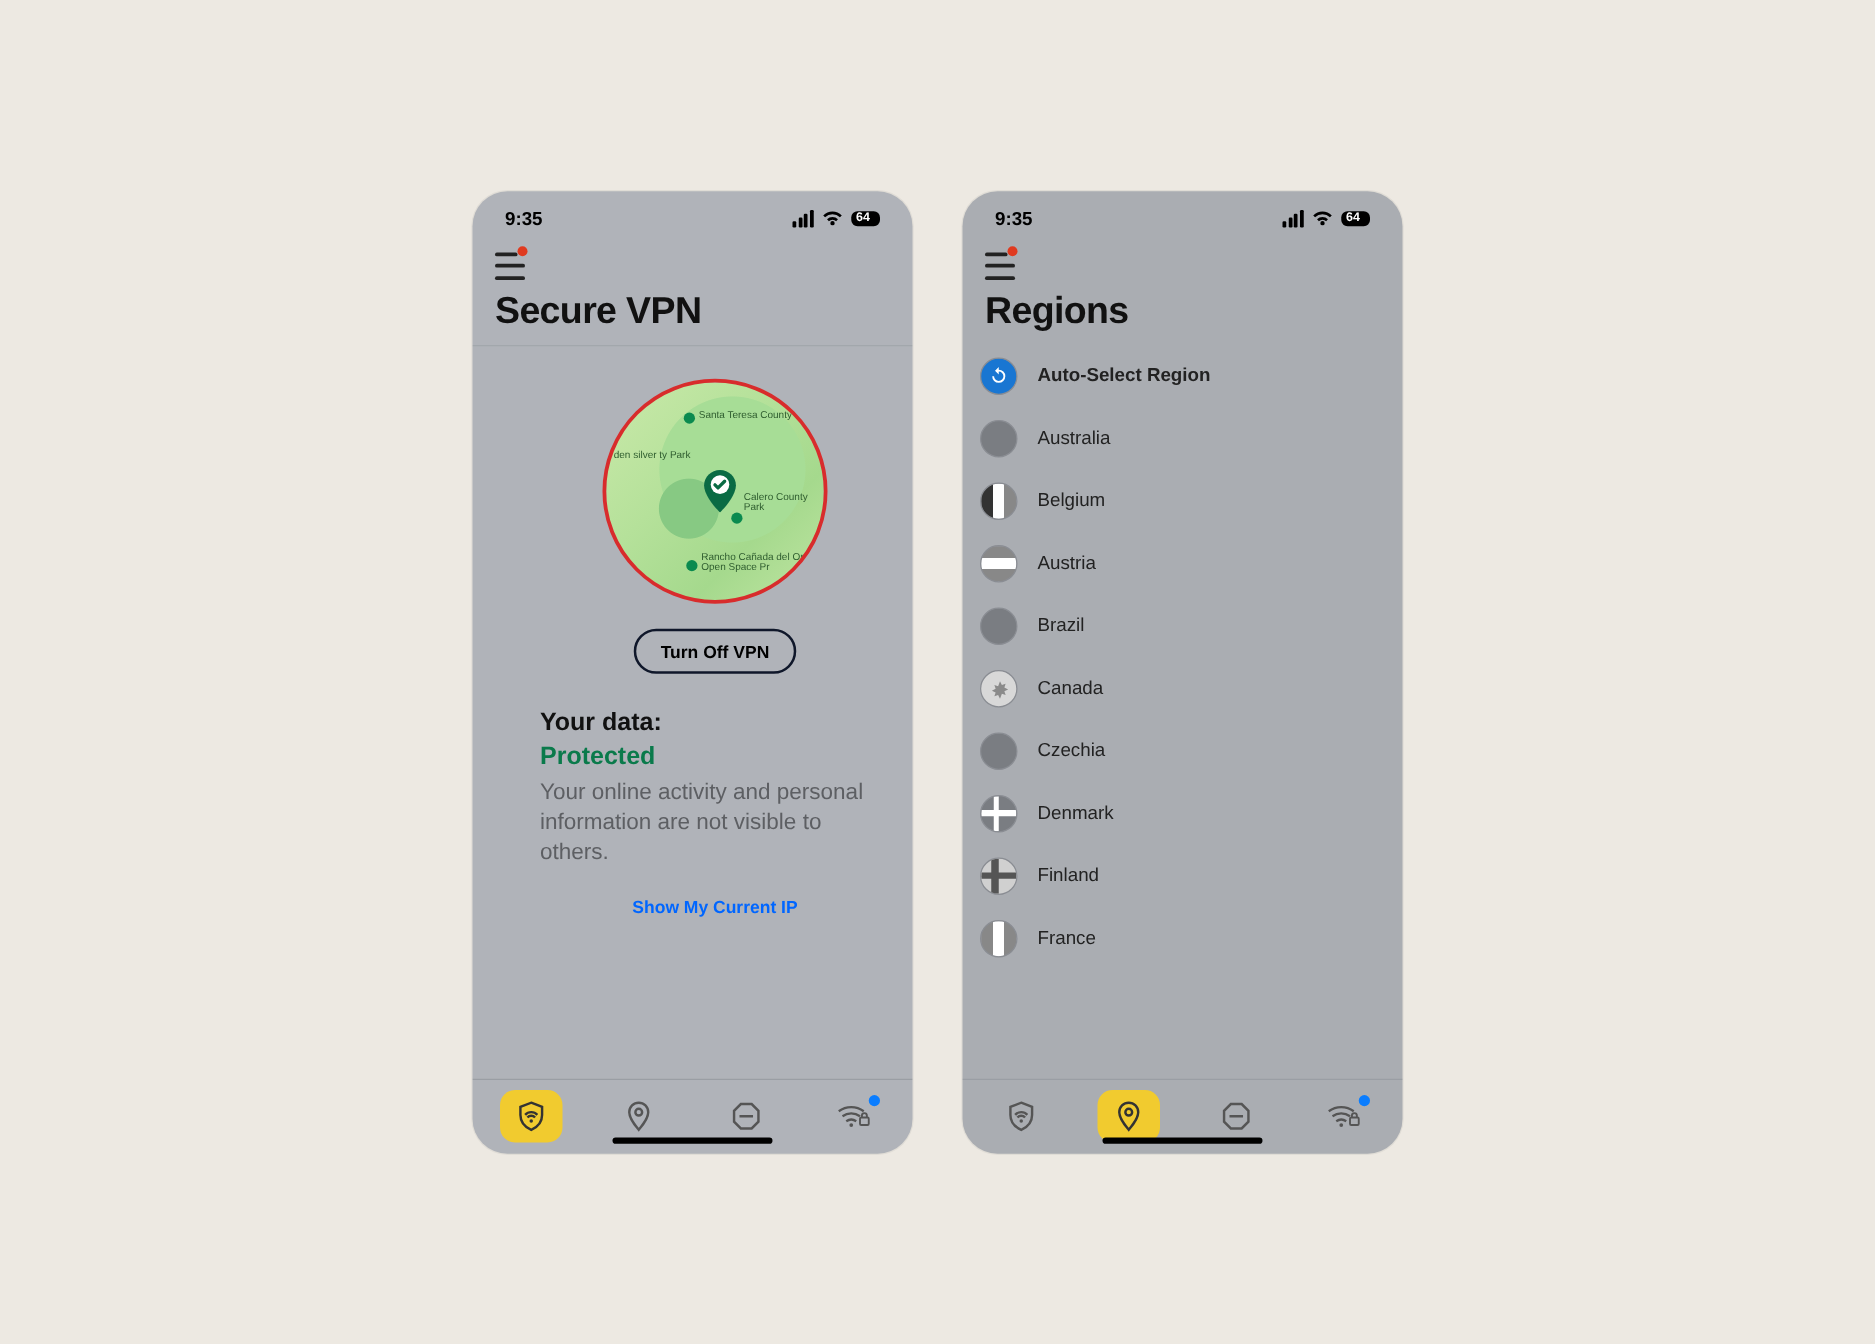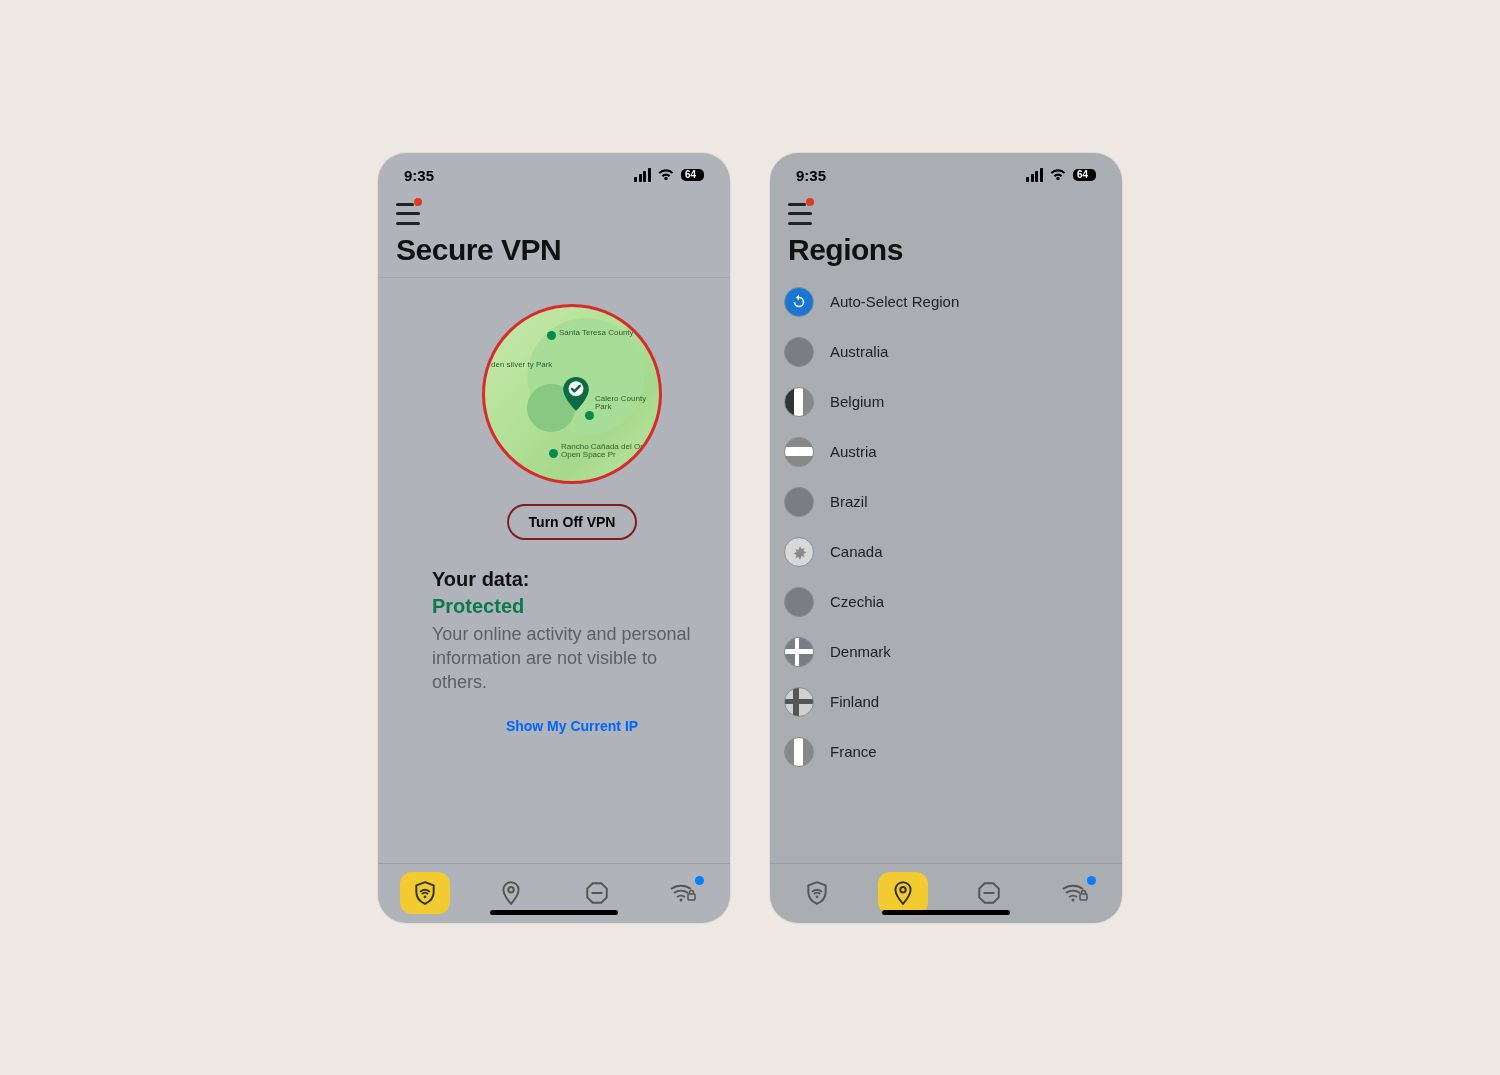--- a/index.html
+++ b/index.html
@@ -59,21 +59,21 @@
   .ml1{top:22px;left:74px;}
   .ml2{top:88px;left:110px;}
   .ml3{top:136px;left:76px;}
   .ml4{top:54px;left:6px;}
   .map-dot{position:absolute;width:9px;height:9px;border-radius:50%;background:#0a8a4f;}
   .md1{top:24px;left:62px;}
   .md2{top:104px;left:100px;}
   .md3{top:142px;left:64px;}
   .pin{position:absolute;left:78px;top:70px;width:26px;height:34px;}
   .toggle-btn{
-    margin-top:20px;border:2px solid #7f1d1d;border-radius:20px;padding:8px 20px;font-size:14px;font-weight:700;background:transparent;cursor:pointer;text-align:center;
+    margin-top:20px;border:2px solid #0f172a;border-radius:20px;padding:8px 20px;font-size:14px;font-weight:700;background:transparent;cursor:pointer;text-align:center;
   }
   .section{align-self:stretch;margin-top:28px;}
   .sec-label{font-size:20px;font-weight:800;color:#111;margin-bottom:4px;}
   .sec-status{font-size:20px;font-weight:800;color:var(--green);margin-bottom:4px;}
   .sec-desc{font-size:18px;color:var(--muted);line-height:1.35;}
   .link{margin-top:24px;color:var(--blue);font-weight:700;font-size:14px;text-align:right;cursor:pointer;}
   
   .tabbar{height:60px;border-top:1px solid var(--divider);display:flex;align-items:center;justify-content:space-around;padding:0 4px;}
   .tab{width:50px;height:42px;border-radius:12px;display:flex;align-items:center;justify-content:center;position:relative;cursor:pointer;}
   .tab.active{background:var(--yellow);}
@@ -95,21 +95,21 @@
     position:relative;border:1px solid #8a8d93;overflow:hidden;}
   .flag-us::before{content:"";position:absolute;top:0;left:0;width:55%;height:50%;background:#1e3a8a;}
   .cc-label{font-size:12px;color:#666;}
   .cc-val{font-size:15px;color:#111;}
   .cc-status{margin-top:8px;font-size:13px;color:var(--green);}
   .region-list{flex:1;overflow:hidden;}
   .region-row{display:flex;align-items:center;gap:16px;padding:10px 14px;cursor:pointer;}
   .flag{width:30px;height:30px;border-radius:50%;background:#7a7d82;border:1px solid #8a8d93;position:relative;overflow:hidden;flex-shrink:0;}
   .fl-auto{background:#1976d2;display:flex;align-items:center;justify-content:center;}
   .region-name{font-size:15px;color:#222;}
-  .region-row.bold .region-name{font-weight:400;}
+  .region-row.bold .region-name{font-weight:700;}
   
   .fl-at{background:linear-gradient(#888 0 33%,#fff 33% 66%,#888 66%);}
   .fl-be{background:linear-gradient(90deg,#333 0 33%,#fff 33% 66%,#888 66%);}
   .fl-dk::before,.fl-dk::after{content:"";position:absolute;background:#fff;}
   .fl-dk::before{top:42%;left:0;width:100%;height:16%;}
   .fl-dk::after{top:0;left:34%;width:16%;height:100%;}
   .fl-fi::before,.fl-fi::after{content:"";position:absolute;background:#555;}
   .fl-fi{background:#d0d0d0;}
   .fl-fi::before{top:40%;left:0;width:100%;height:20%;}
   .fl-fi::after{top:0;left:30%;width:20%;height:100%;}

